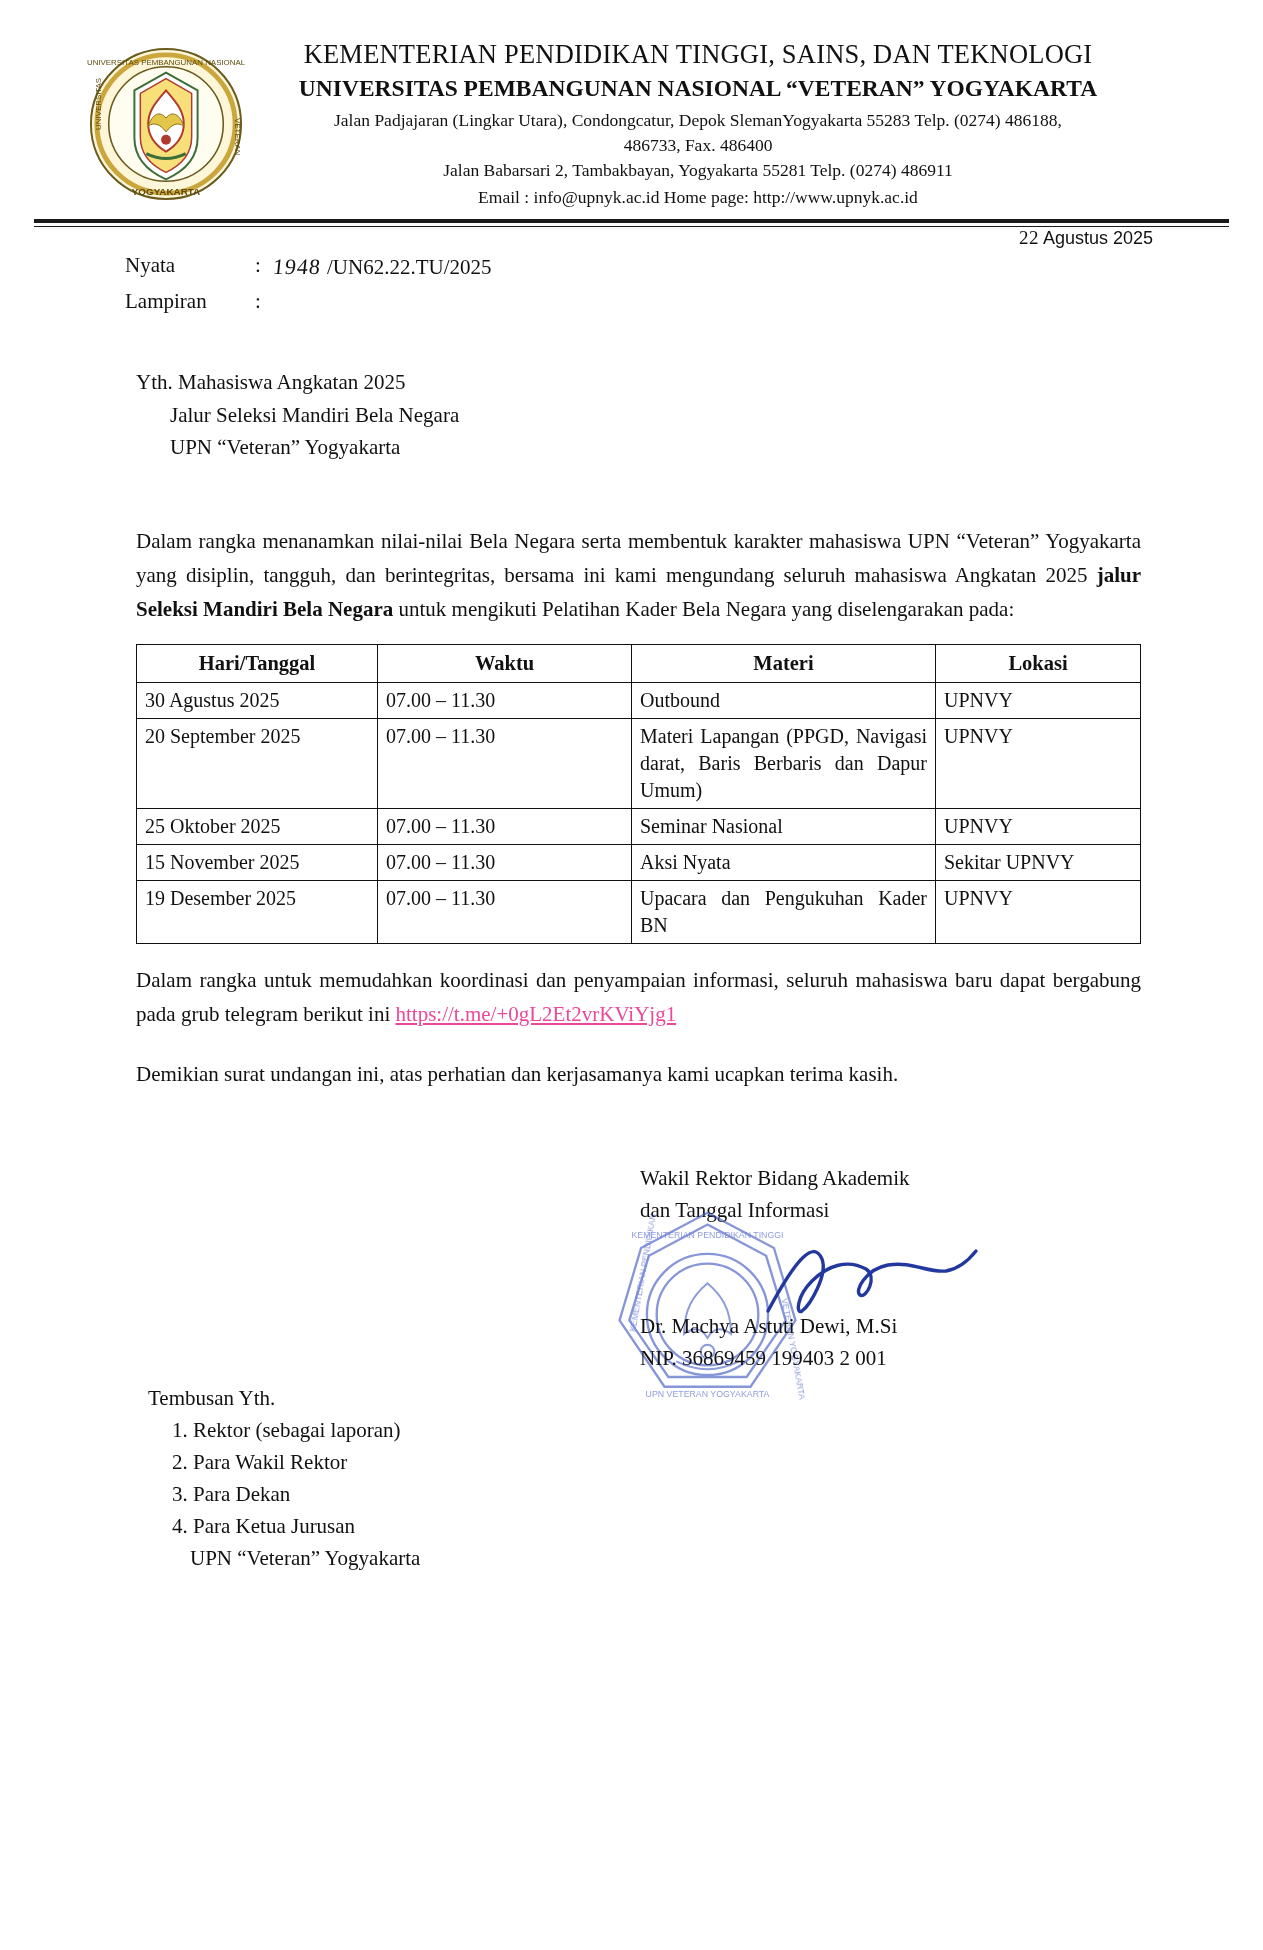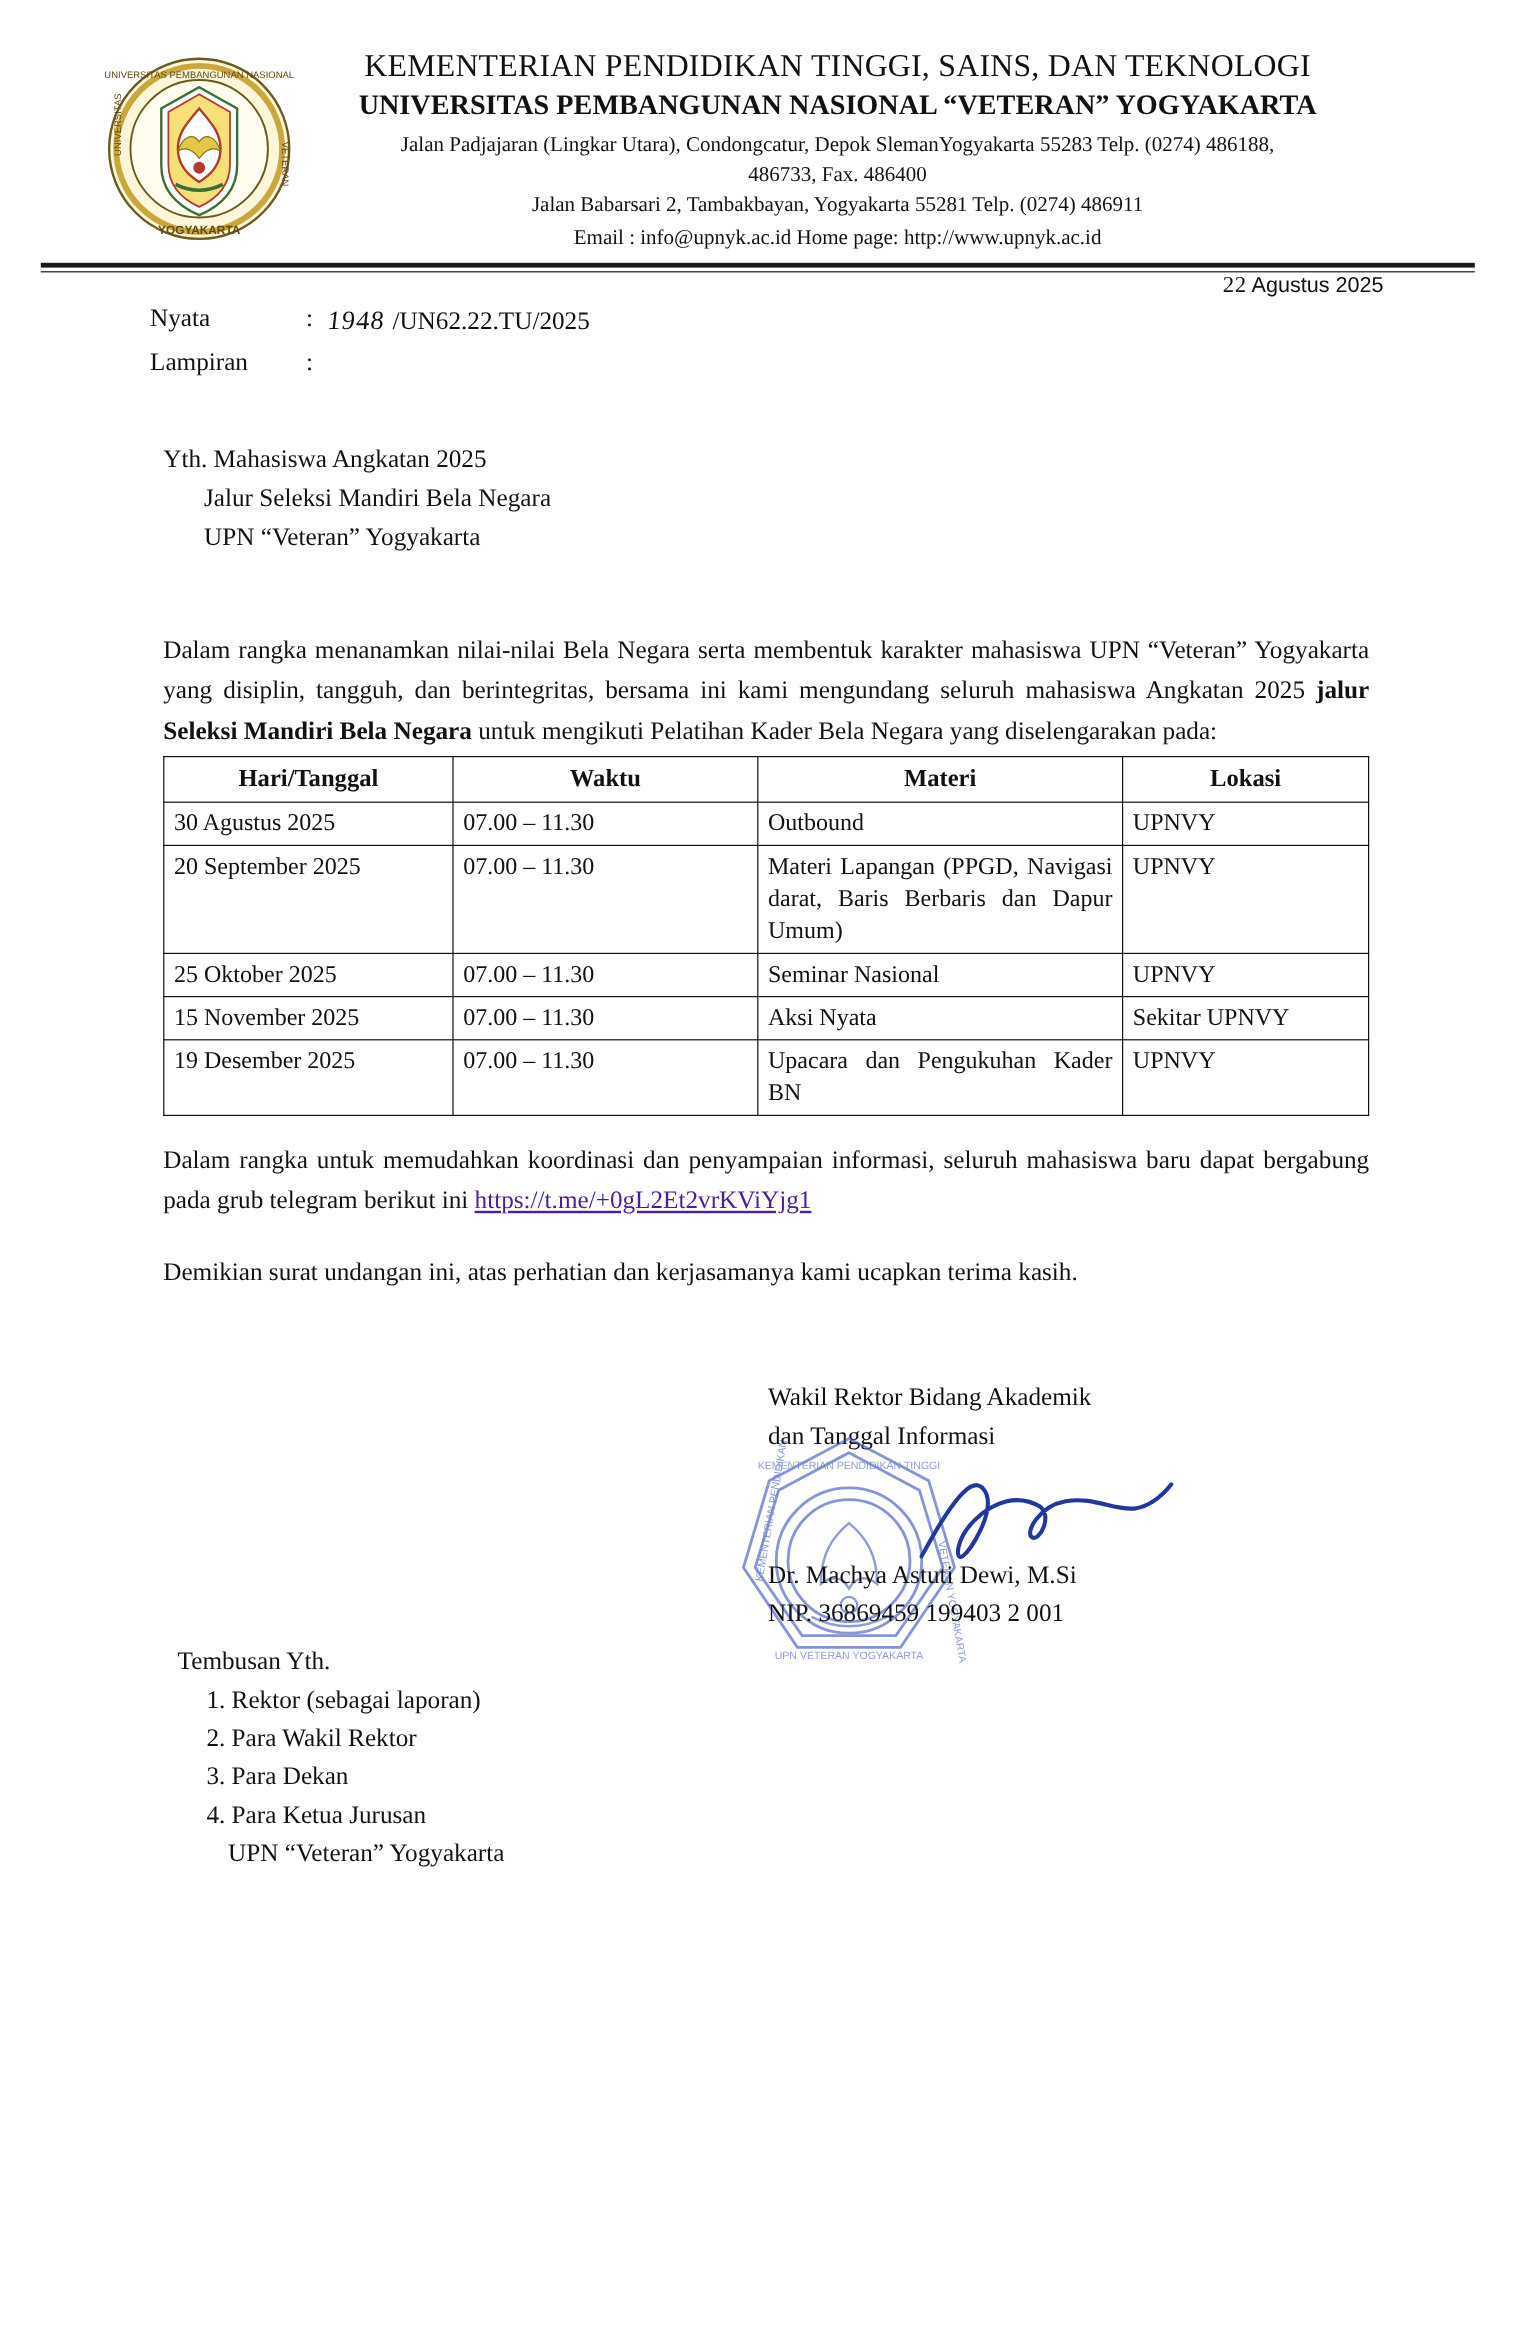--- a/index.html
+++ b/index.html
@@ -140,21 +140,21 @@
   .body-text {
     margin: 60px 122px 0 136px;
     font-size: 21px;
     line-height: 1.62;
     text-align: justify;
   }
   .body-text b { font-weight: bold; }
 
   
   .sched-wrap {
-    margin: 4px 122px 0 136px;
+    margin: 18px 122px 0 136px;
     font-family: Liberation Serif, serif;
   }
   table.sched {
     width: 100%;
     border-collapse: collapse;
     font-size: 20px;
   }
   table.sched th, table.sched td {
     border: 1.4px solid #111;
     padding: 4px 8px;
@@ -172,21 +172,21 @@
   td.c-loc { width: 188px; }
   td.c-mat { text-align: justify; }
 
   .after-table {
     margin: 20px 122px 0 136px;
     font-size: 21px;
     line-height: 1.6;
     text-align: justify;
   }
   .link {
-    color: #4c1d95;
+    color: #ec4899;
     text-decoration: underline;
   }
   .closing {
     margin: 26px 122px 0 136px;
     font-size: 21px;
     line-height: 1.6;
   }
 
   
   .sign-block {

